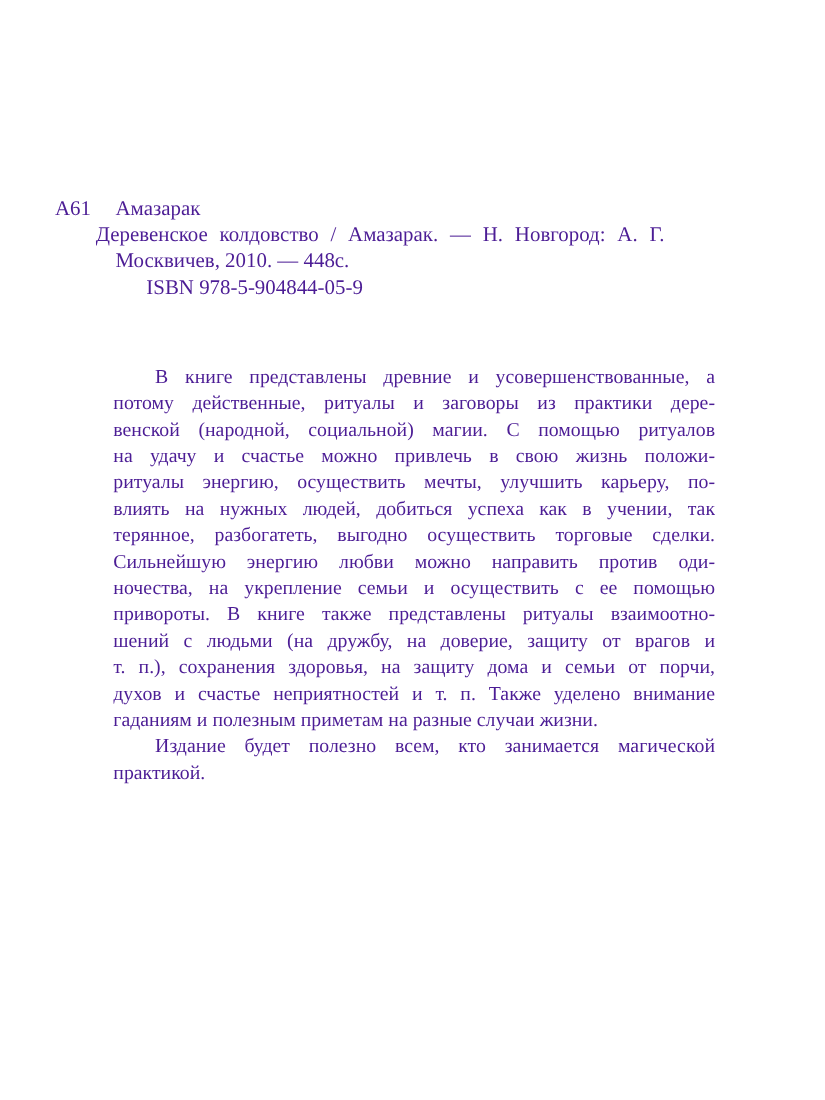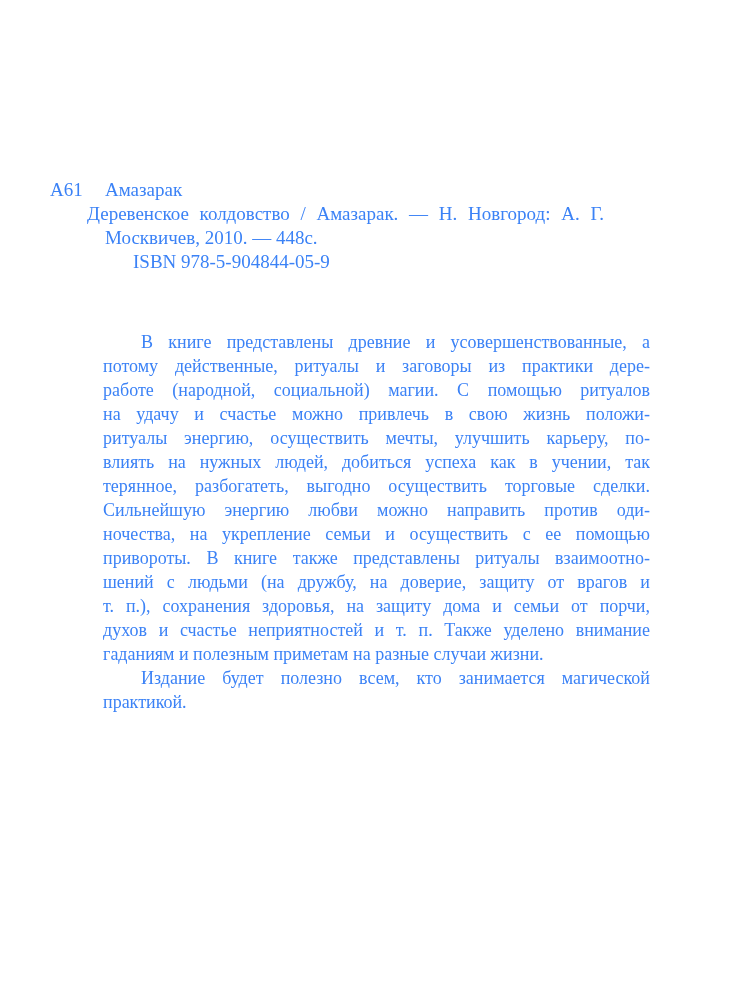--- a/index.html
+++ b/index.html
@@ -6,21 +6,21 @@
     margin: 0;
     padding: 0;
   }
   .page {
     position: relative;
     width: 750px;
     height: 1000px;
     background: #ffffff;
     overflow: hidden;
     font-family: "Liberation Serif", "DejaVu Serif", serif;
-    color: #3b82f6;
+    color: #4c1d95;
     -webkit-font-smoothing: antialiased;
   }
   
   .bib {
     position: absolute;
     left: 0;
     top: 178px;
     width: 750px;
     font-size: 19px;
   }
@@ -71,21 +71,21 @@
       <span class="bib-author">Амазарак</span>
     </div>
     <div class="bib-row bib-desc1">Деревенское колдовство / Амазарак. — Н. Новгород: А. Г.</div>
     <div class="bib-row bib-desc2">Москвичев, 2010. — 448с.</div>
     <div class="bib-row bib-isbn">ISBN 978-5-904844-05-9</div>
   </div>
 
   <div class="annotation">
     <div class="tline first">В книге представлены древние и усовершенствованные, а</div>
     <div class="tline">потому действенные, ритуалы и заговоры из практики дере-</div>
-    <div class="tline">работе (народной, социальной) магии. С помощью ритуалов</div>
+    <div class="tline">венской (народной, социальной) магии. С помощью ритуалов</div>
     <div class="tline">на удачу и счастье можно привлечь в свою жизнь положи-</div>
     <div class="tline">ритуалы энергию, осуществить мечты, улучшить карьеру, по-</div>
     <div class="tline">влиять на нужных людей, добиться успеха как в учении, так</div>
     <div class="tline">терянное, разбогатеть, выгодно осуществить торговые сделки.</div>
     <div class="tline">Сильнейшую энергию любви можно направить против оди-</div>
     <div class="tline">ночества, на укрепление семьи и осуществить с ее помощью</div>
     <div class="tline">привороты. В книге также представлены ритуалы взаимоотно-</div>
     <div class="tline">шений с людьми (на дружбу, на доверие, защиту от врагов и</div>
     <div class="tline">т. п.), сохранения здоровья, на защиту дома и семьи от порчи,</div>
     <div class="tline">духов и счастье неприятностей и т. п. Также уделено внимание</div>

